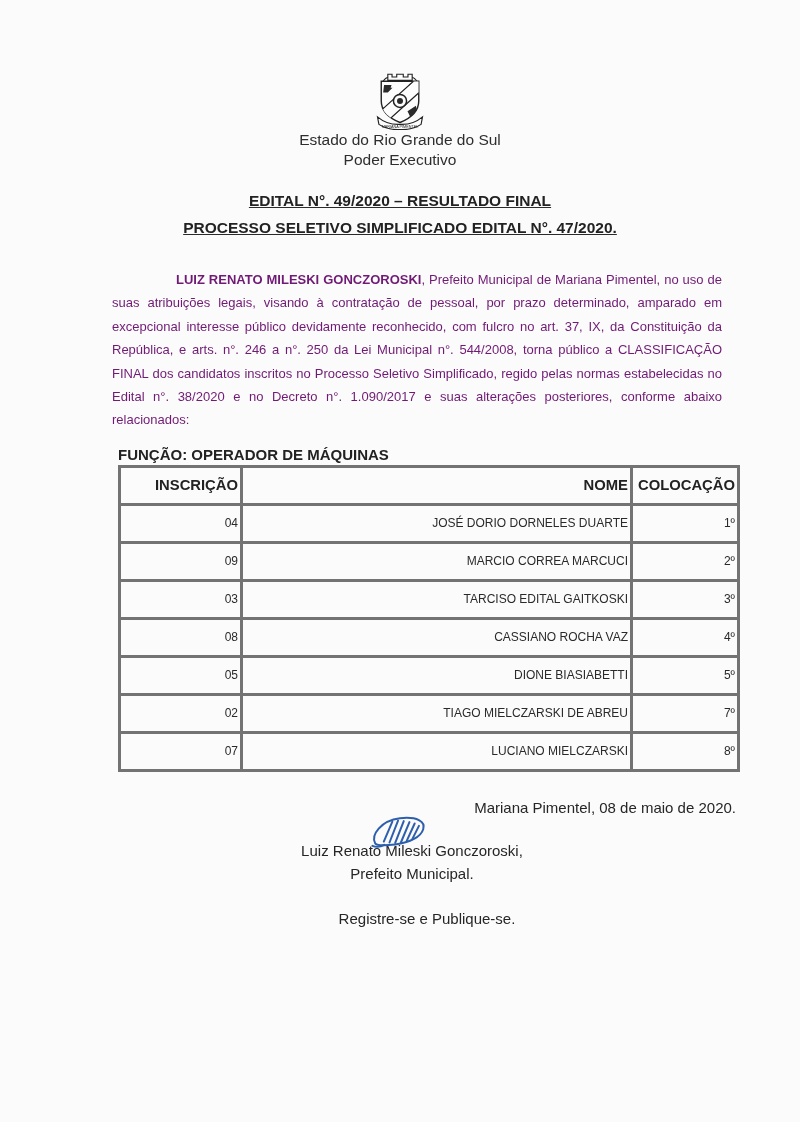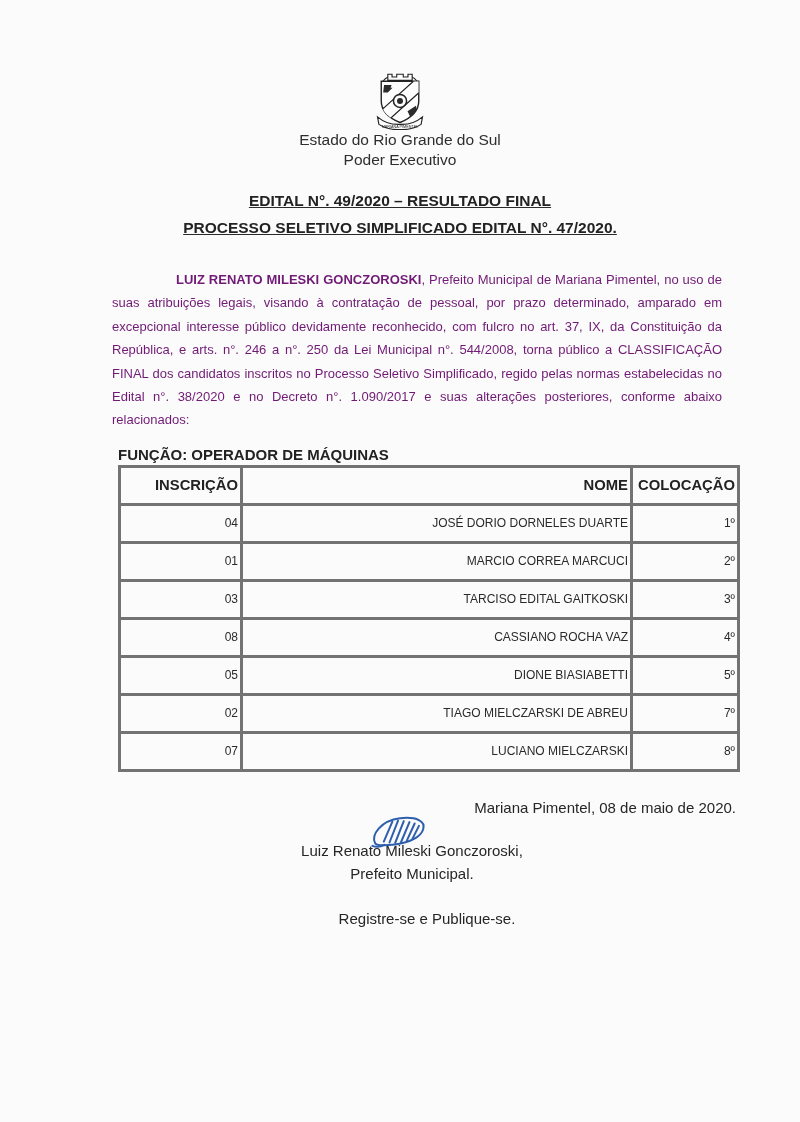--- a/index.html
+++ b/index.html
@@ -185,21 +185,21 @@
           <th>COLOCAÇÃO</th>
         </tr>
       </thead>
       <tbody>
         <tr>
           <td>04</td>
           <td>JOSÉ DORIO DORNELES DUARTE</td>
           <td>1º</td>
         </tr>
         <tr>
-          <td>01</td>
+          <td>09</td>
           <td>MARCIO CORREA MARCUCI</td>
           <td>2º</td>
         </tr>
         <tr>
           <td>03</td>
           <td>TARCISO EDITAL GAITKOSKI</td>
           <td>3º</td>
         </tr>
         <tr>
           <td>08</td>

